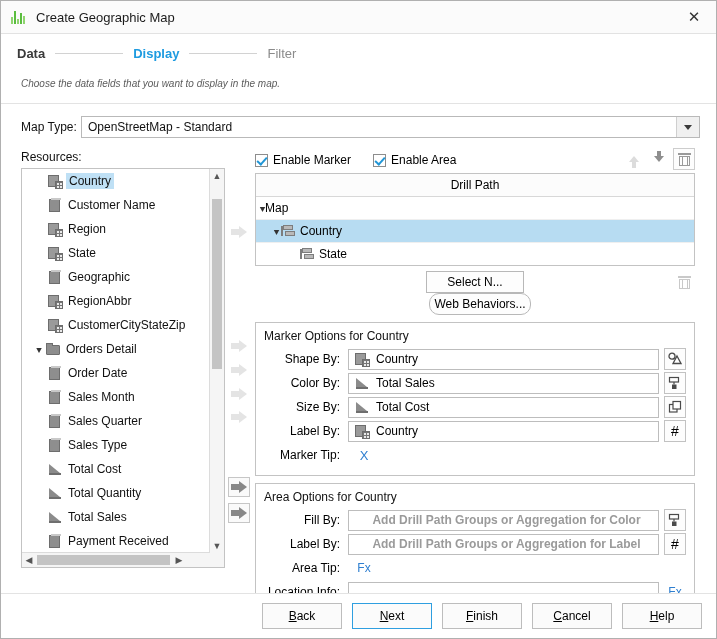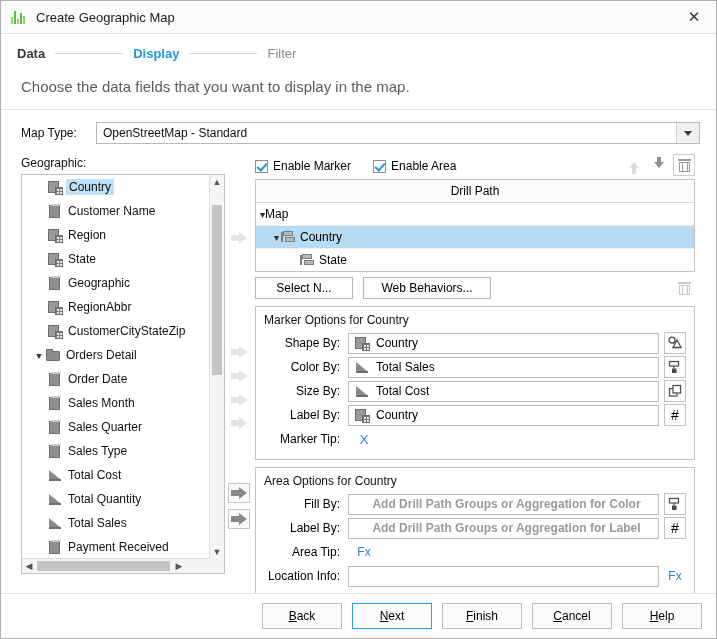--- a/index.html
+++ b/index.html
@@ -37,26 +37,26 @@
   }
 
   
   .steps { display:flex; align-items:center; height:30px; padding: 4px 0 0 16px; }
   .step { font-size: 13px; font-weight: bold; }
   .step.done { color:#3a3a3a; }
   .step.active { color:#1e9be0; }
   .step.todo { color:#8b8b8b; font-weight:normal; }
   .step-line { width: 68px; height:1px; background:#d2d2d2; margin:0 10px; }
 
-  .subtitle { padding: 10px 0 0 20px; color:#5c5c5c; font-size:15px;}
+  .subtitle { padding: 10px 0 0 20px; color:#5c5c5c; font-size:10px;font-style:italic;}
 
   .hr { margin-top:14px; height:1px; background:#e3e3e3; }
 
   
-  .maptype-row { display:flex; align-items:center; padding: 12px 16px 0 20px; gap: 15px; }
+  .maptype-row { display:flex; align-items:center; padding: 12px 16px 0 20px; }
   .maptype-label { width: 60px; font-size:12px; color:#111;}
   .combo {
     position:relative; flex:1; height:22px; border:1px solid #b9b9b9; background:#fff;
     display:flex; align-items:center; box-sizing:border-box;
   }
   .combo-value { padding-left:6px; font-size:12px; color:#111; }
   .combo-arrow {
     position:absolute; right:0; top:0; bottom:0; width:22px;
     background:#f0f0f0; border-left:1px solid #cfcfcf;
     display:flex; align-items:center; justify-content:center;
@@ -143,24 +143,24 @@
   .drill-box { border:1px solid #c3c3c3; margin-top:3px; background:#fff; }
   .drill-head { height:22px; display:flex;align-items:center;justify-content:center; font-size:12px; background:#fcfcfc; border-bottom:1px solid #d8d8d8;}
   .drill-row { height:22px; display:flex; align-items:center; font-size:12px; border-bottom:1px solid #efefef; }
   .drill-row.sel { background:#b7dcf2; }
   .drill-row.last { border-bottom:none; }
   .gico { width:16px;height:12px;position:relative;flex:none;}
   .gico:before{content:"";position:absolute;left:4px;top:0;width:10px;height:5px;background:#b9b9b9;border:1px solid #7d7d7d;box-sizing:border-box;}
   .gico:after{content:"";position:absolute;left:6px;top:6px;width:10px;height:5px;background:#b9b9b9;border:1px solid #7d7d7d;box-sizing:border-box;}
   .gico .tick{position:absolute;left:2px;top:1px;width:2px;height:10px;background:#7d7d7d;}
 
-  .btn-row { display:flex; align-items:center; margin-top:5px; position:relative;}
+  .btn-row { display:flex; align-items:center; margin-top:5px; position:relative;flex-direction:column;}
   .sbtn { height:22px; border:1px solid #b8b8b8; background:#fdfdfd; display:flex;align-items:center;justify-content:center; font-size:12px; box-sizing:border-box;}
   .sbtn.w1 { width:98px; }
-  .sbtn.w2 { width:128px; margin-left:10px;}
+  .sbtn.w2 { width:102px; margin-left:10px;border-radius:10px;}
 
   .group-box { border:1px solid #c3c3c3; margin-top:7px; padding: 6px 8px 8px 8px; background:#fff; }
   .group-title { font-size:12px; color:#111; margin-bottom:4px;}
   .opt-row { display:flex; align-items:center; height:24px; }
   .opt-label { width:76px; text-align:right; padding-right:8px; font-size:12px; }
   .opt-field {
     flex:1; height:21px; border:1px solid #bdbdbd; background:#fff; box-sizing:border-box;
     display:flex; align-items:center; padding-left:6px; font-size:12px; position:relative;
   }
   .opt-field.ph { justify-content:center; color:#9a9a9a;font-weight:bold; }
@@ -217,21 +217,21 @@
       <div class="combo-value">OpenStreetMap - Standard</div>
       <div class="combo-arrow">
           <div class="caret"></div>
         </div>
     </div>
   </div>
 
   <div class="body-split">
 
     <div class="left-col">
-      <div class="res-label">Geographic:</div>
+      <div class="res-label">Resources:</div>
       <div class="tree">
         <div class="tree-inner" id="tree-inner">
             <div class="tree-row ind1">
               <span class="ico geo"></span>
               <span class="lbl sel">Country</span>
             </div>
             <div class="tree-row ind1">
               <span class="ico field"></span>
               <span class="lbl">Customer Name</span>
             </div>

